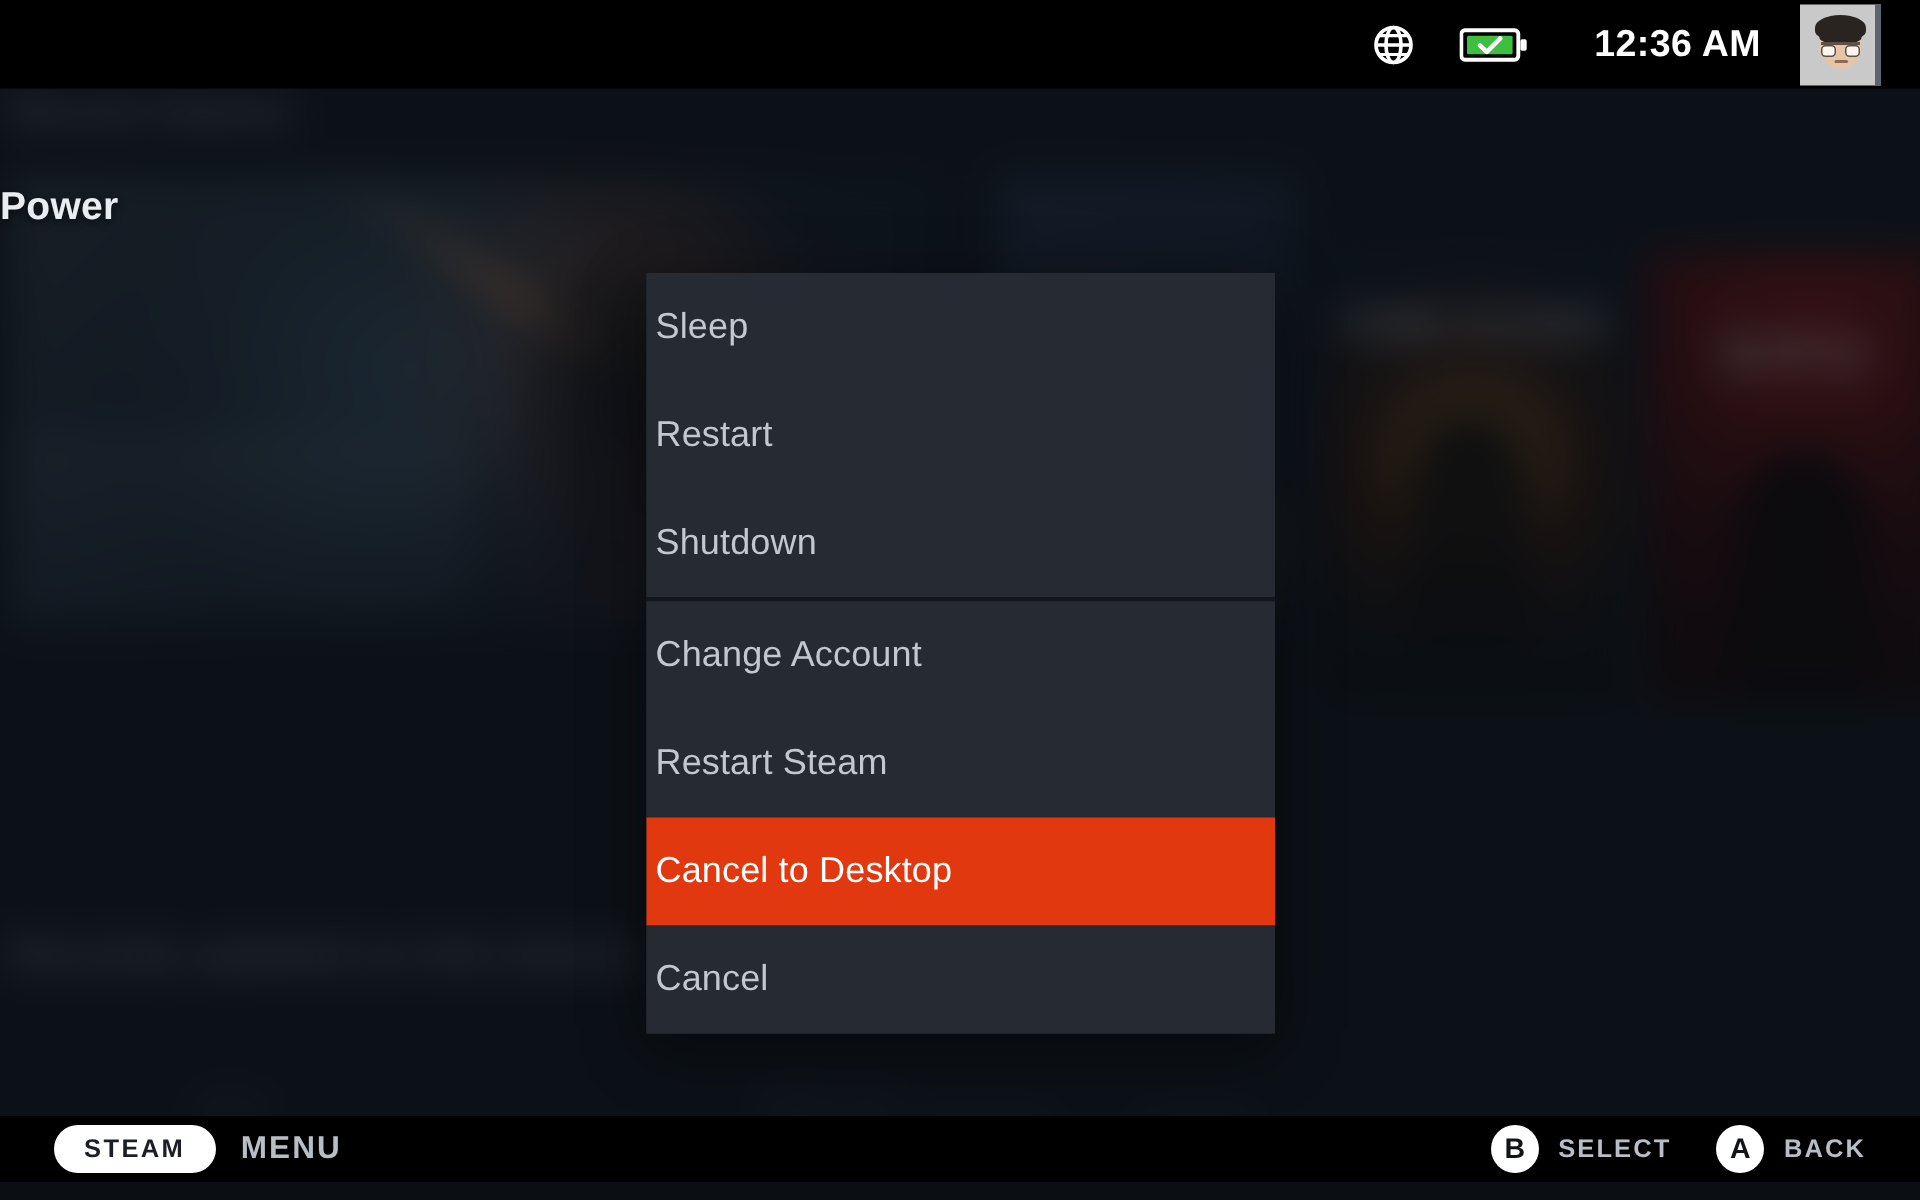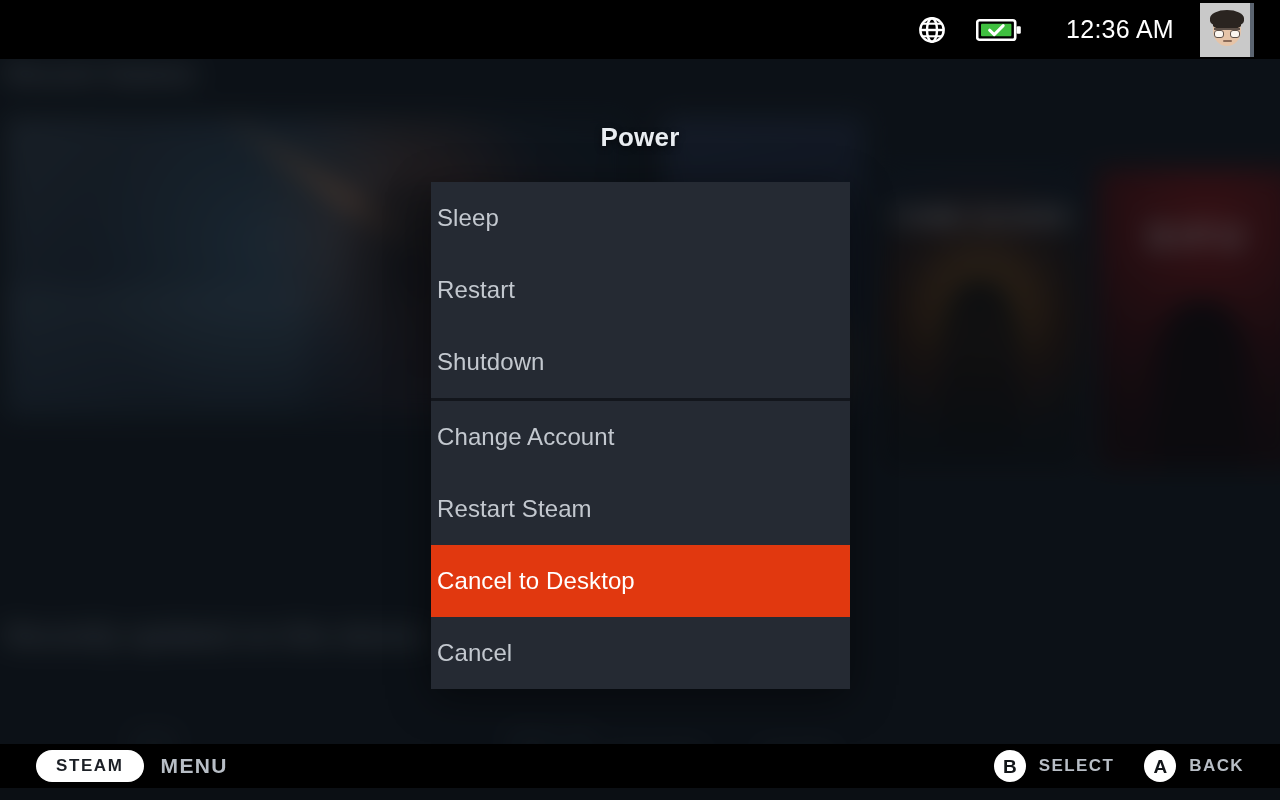--- a/index.html
+++ b/index.html
@@ -154,21 +154,21 @@
     z-index: 40;
   }
   #topbar .slot { display: flex; align-items: center; }
 
   #wifi-icon { margin-right: 30px; display: block; }
   #battery-icon { margin-right: 28px; display: block; }
 
   #clock {
     color: #ffffff;
     font-size: 25px;
-    font-weight: 400;
+    font-weight: 700;
     letter-spacing: 0.3px;
     margin-right: 26px;
     white-space: nowrap;
     margin-left: 16px;
   }
 
   #avatar {
     width: 54px; height: 54px;
     margin-right: 26px;
     background: #c9c9c9;
@@ -228,21 +228,20 @@
   #dialog {
     position: absolute;
     left: 0; top: 0; width: 1280px; height: 800px;
     z-index: 30;
     pointer-events: none;
   }
 
   #dialog-title {
     position: absolute;
     left: 0; top: 122px; width: 1280px;
-    text-align: center;
     color: #e9edf1;
     font-size: 26px;
     font-weight: 700;
     letter-spacing: 0.2px;
     text-shadow: 0 2px 6px rgba(0,0,0,0.6);
   }
 
   #menu {
     position: absolute;
     left: 431px; top: 182px;

